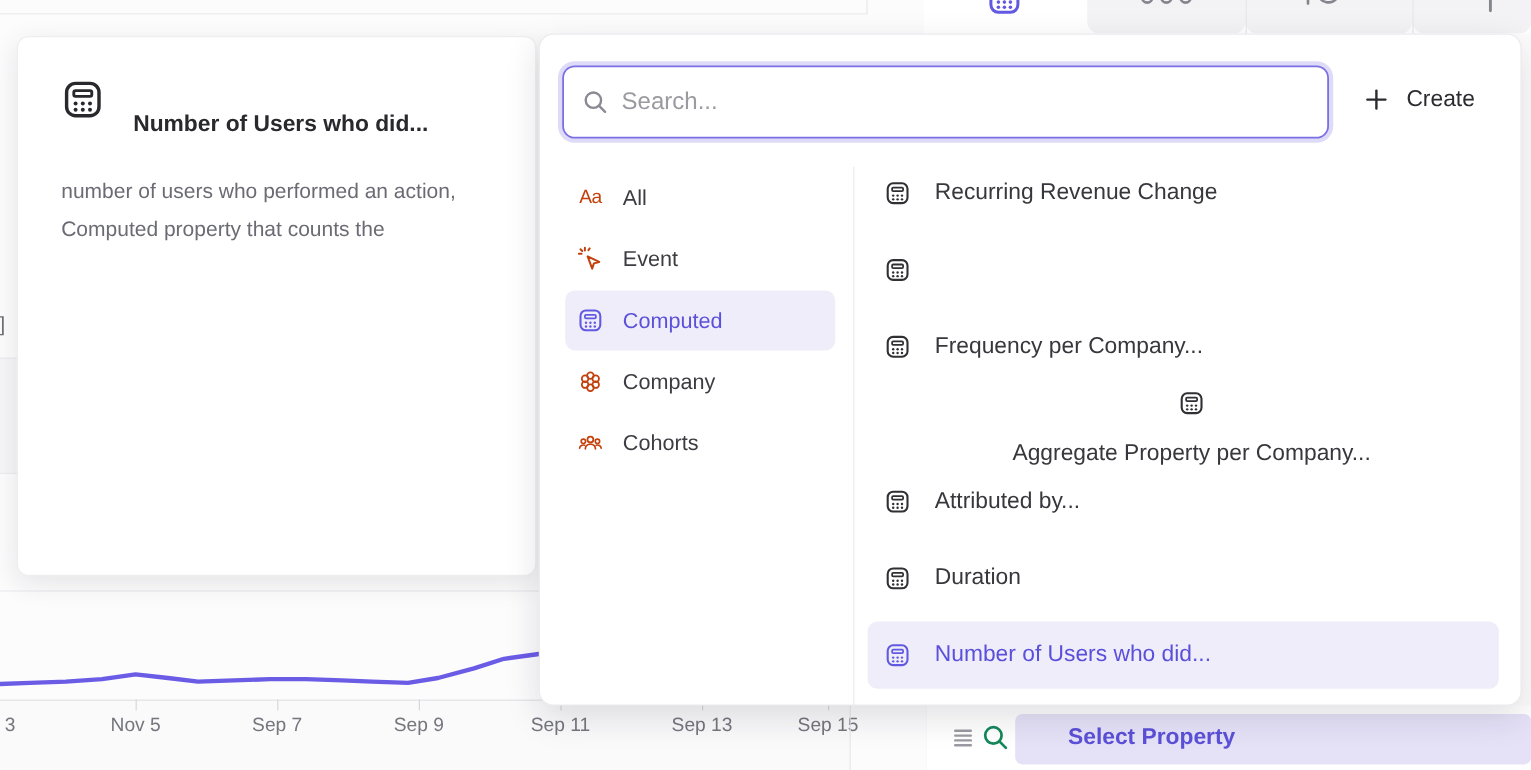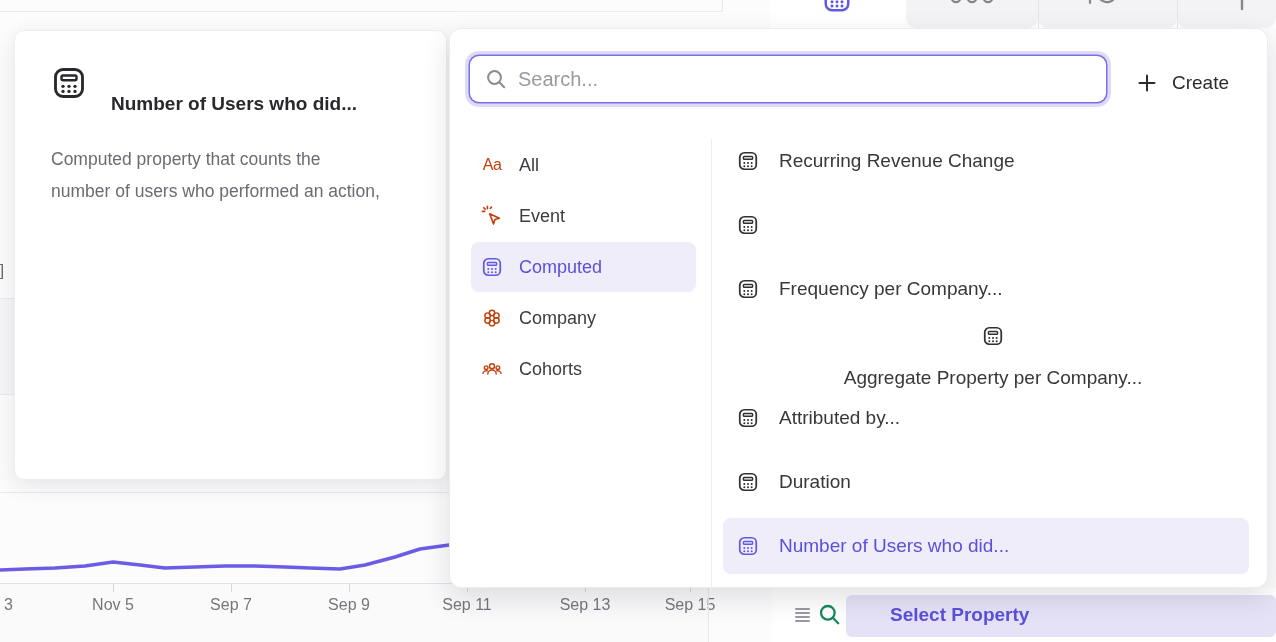--- a/index.html
+++ b/index.html
@@ -40,21 +40,21 @@
   .tooltip-desc .inline-wrap { display:block; }
   a.learn-link { color:#2525cf; text-decoration:underline; cursor:pointer; }
 
   
   .picker {
     position:absolute; left:449px; top:28px; width:819px; height:560px;
     background:#fff; border:1px solid #ececef; border-radius:12px;
     box-shadow:0 10px 28px rgba(25,25,40,.13);
   }
   .searchbox {
-    position:absolute; left:20px; top:27px; width:636px; height:46px;
+    position:absolute; left:20px; top:27px; width:636px; height:58px;
     border-radius:9px; background:#fff;
     box-shadow:0 0 0 1.5px #7a6fe3, 0 0 0 5px rgba(122,111,227,.25);
     display:flex; align-items:center; padding-left:14px;
   }
   .searchbox input {
     border:none; outline:none; flex:1; font-size:20px; color:#303036;
     font-family:"Liberation Sans", sans-serif; margin-left:10px; background:transparent;
   }
   .searchbox input::placeholder { color:#9a9aa1; }
   .create-btn {
@@ -179,22 +179,22 @@
       <rect x="7" y="7" width="10" height="3.2" rx="1" fill="none" stroke="#28282d" stroke-width="1.6"></rect>
       <circle cx="8" cy="14.2" r="1.1" fill="#28282d"></circle>
         <circle cx="12" cy="14.2" r="1.1" fill="#28282d"></circle>
         <circle cx="16" cy="14.2" r="1.1" fill="#28282d"></circle>
       <circle cx="8" cy="17.6" r="1.1" fill="#28282d"></circle>
         <circle cx="12" cy="17.6" r="1.1" fill="#28282d"></circle>
         <circle cx="16" cy="17.6" r="1.1" fill="#28282d"></circle>
     </svg>
     <div class="tooltip-title">Number of Users who did...</div>
     <div class="tooltip-desc">
+      <span>number of users who performed an action,</span>
       <span>Computed property that counts the</span>
-      <span>number of users who performed an action,</span>
     </div>
   </div>
 
   <div class="picker">
 
     <div class="searchbox">
       <svg width="24" height="24" viewBox="0 0 24 24">
         <circle cx="10.5" cy="10.5" r="6.4" fill="none" stroke="#8a8a92" stroke-width="2"></circle>
         <line x1="15.3" y1="15.3" x2="20.2" y2="20.2" stroke="#8a8a92" stroke-width="2" stroke-linecap="round"></line>
       </svg>

